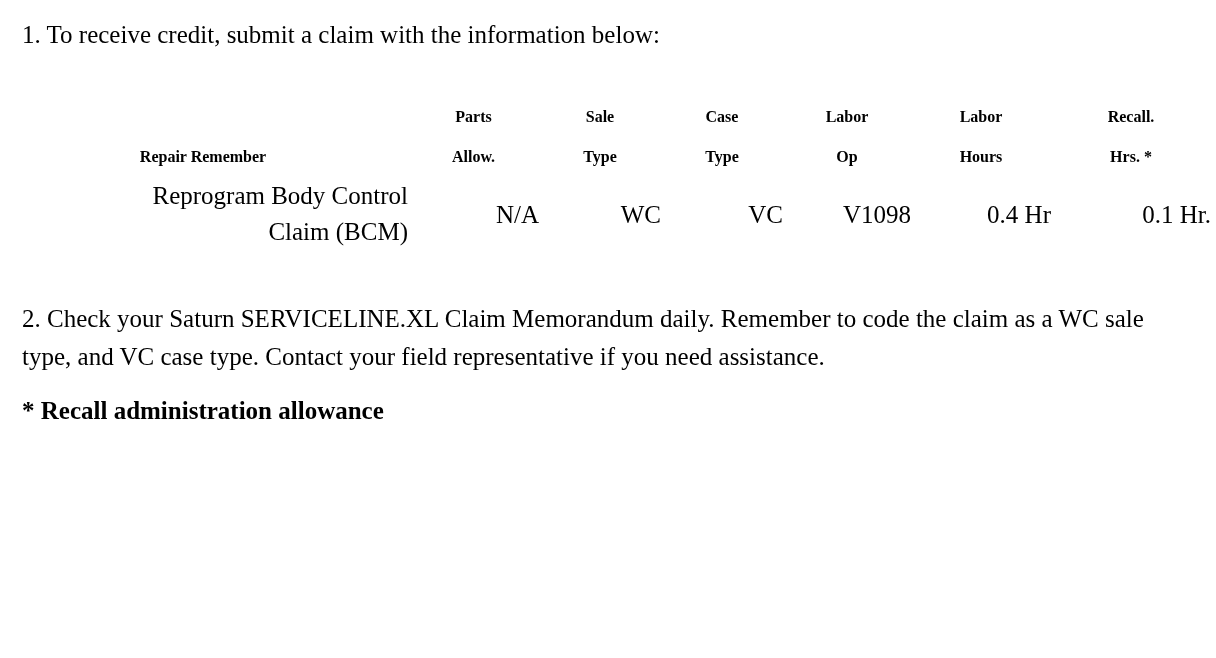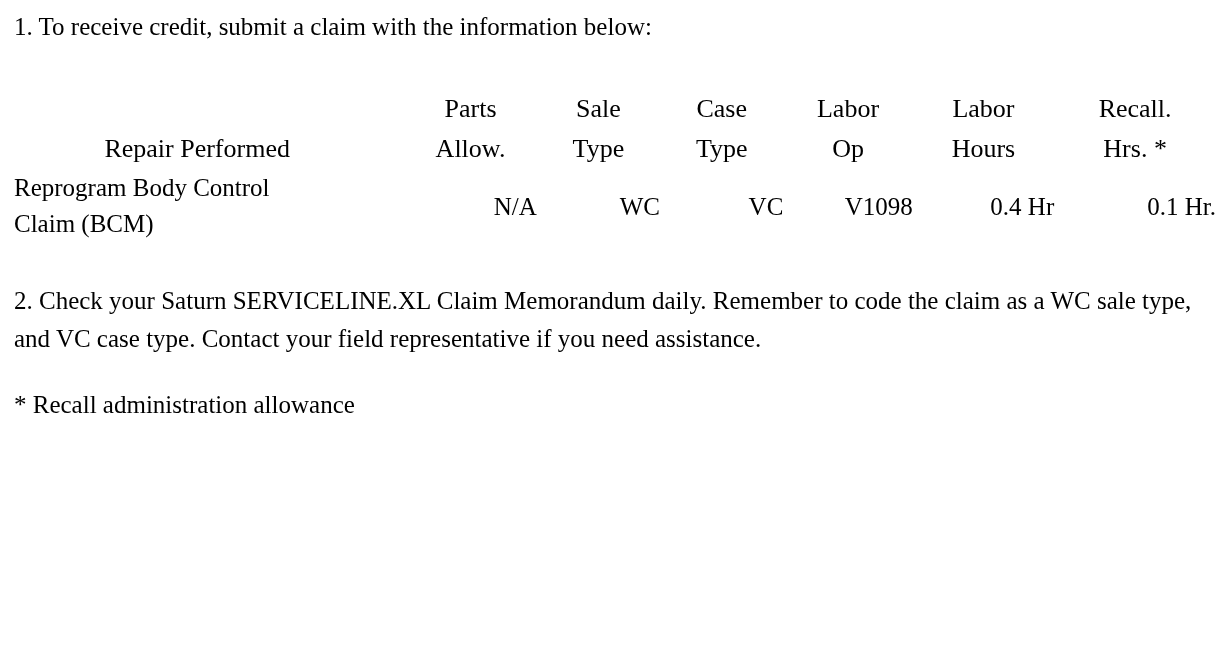--- a/index.html
+++ b/index.html
@@ -11,76 +11,77 @@
     width: 1216px;
     height: 658px;
     font-family: "Liberation Serif", serif;
     color: #000000;
     overflow: hidden;
   }
   .page {
     position: relative;
     width: 1216px;
     height: 658px;
-    padding: 0;
+    padding: 8px;
     box-sizing: border-box;
   }
   .para {
     font-size: 25px;
     line-height: 38px;
     margin: 0;
     padding: 0 10px 0 14px;
   }
   .intro {
     padding-top: 8px;
   }
   .claim-table {
     width: 100%;
     border-collapse: collapse;
     margin-top: 44px;
     table-layout: fixed;
   }
   .claim-table th {
-    font-size: 26px;
-    font-weight: normal;
+    font-size: 16px;
+    font-weight: bold;
     text-align: center;
     vertical-align: bottom;
     line-height: 38px;
     padding: 0;
   }
   .claim-table th.repair-head {
     text-align: center;
     padding-right: 10px;
   }
   .claim-table td {
     font-size: 25px;
     text-align: right;
     vertical-align: middle;
     line-height: 35px;
     padding: 0;
   }
   .claim-table td.repair-cell {
-    text-align: left;
+    text-align: right;
     padding-left: 14px;
     line-height: 36px;
   }
   .col-repair { width: 400px; }
   .col-parts  { width: 131px; }
   .col-sale   { width: 122px; }
   .col-case   { width: 122px; }
   .col-labor-op { width: 128px; }
   .col-labor-hours { width: 140px; }
   .col-admin  { width: 160px; }
   .head-row td, .head-row th { padding-bottom: 2px; }
   .spacer-24 { height: 24px; }
   .block {
-    margin-top: 16px;
+    margin-top: 26px;
   }
   .footnote {
-    margin-top: 28px;
+    margin-top: 16px;
+    font-weight: bold;
   }
 </style>
 </head>
 <body>
 
 <div class="page">
 
   <p class="para intro">1. To receive credit, submit a claim with the information below:</p>
 
   <table class="claim-table">
@@ -97,21 +98,21 @@
       <tr class="head-row">
         <th class="repair-head"></th>
         <th>Parts</th>
         <th>Sale</th>
         <th>Case</th>
         <th>Labor</th>
         <th>Labor</th>
         <th>Recall.</th>
       </tr>
       <tr class="head-row">
-        <th class="repair-head">Repair Performed</th>
+        <th class="repair-head">Repair Remember</th>
         <th>Allow.</th>
         <th>Type</th>
         <th>Type</th>
         <th>Op</th>
         <th>Hours</th>
         <th>Hrs. *</th>
       </tr>
     </thead>
     <tbody>
       <tr>

